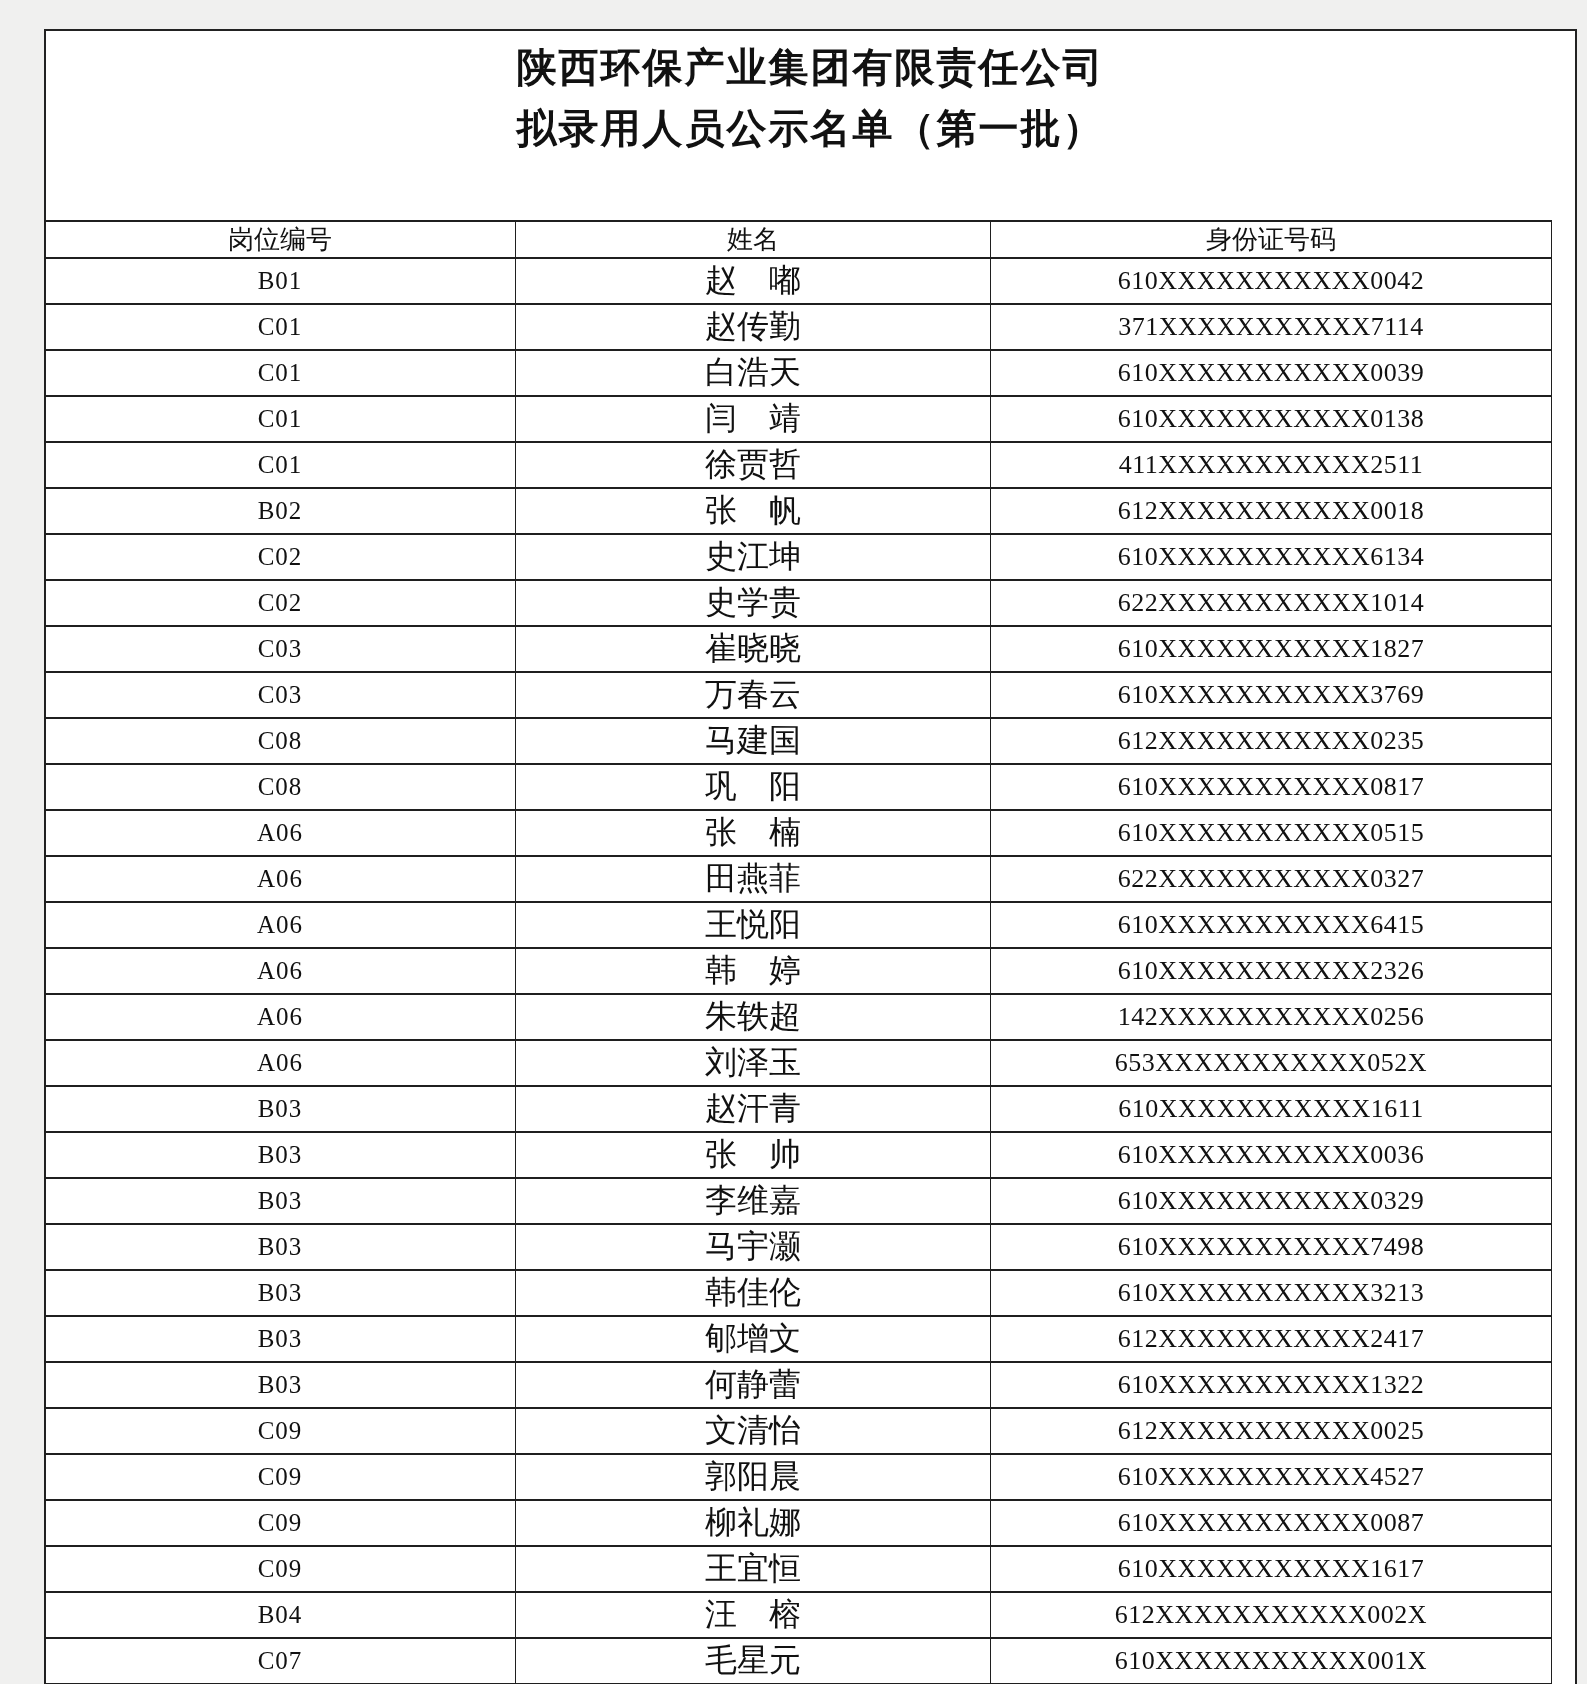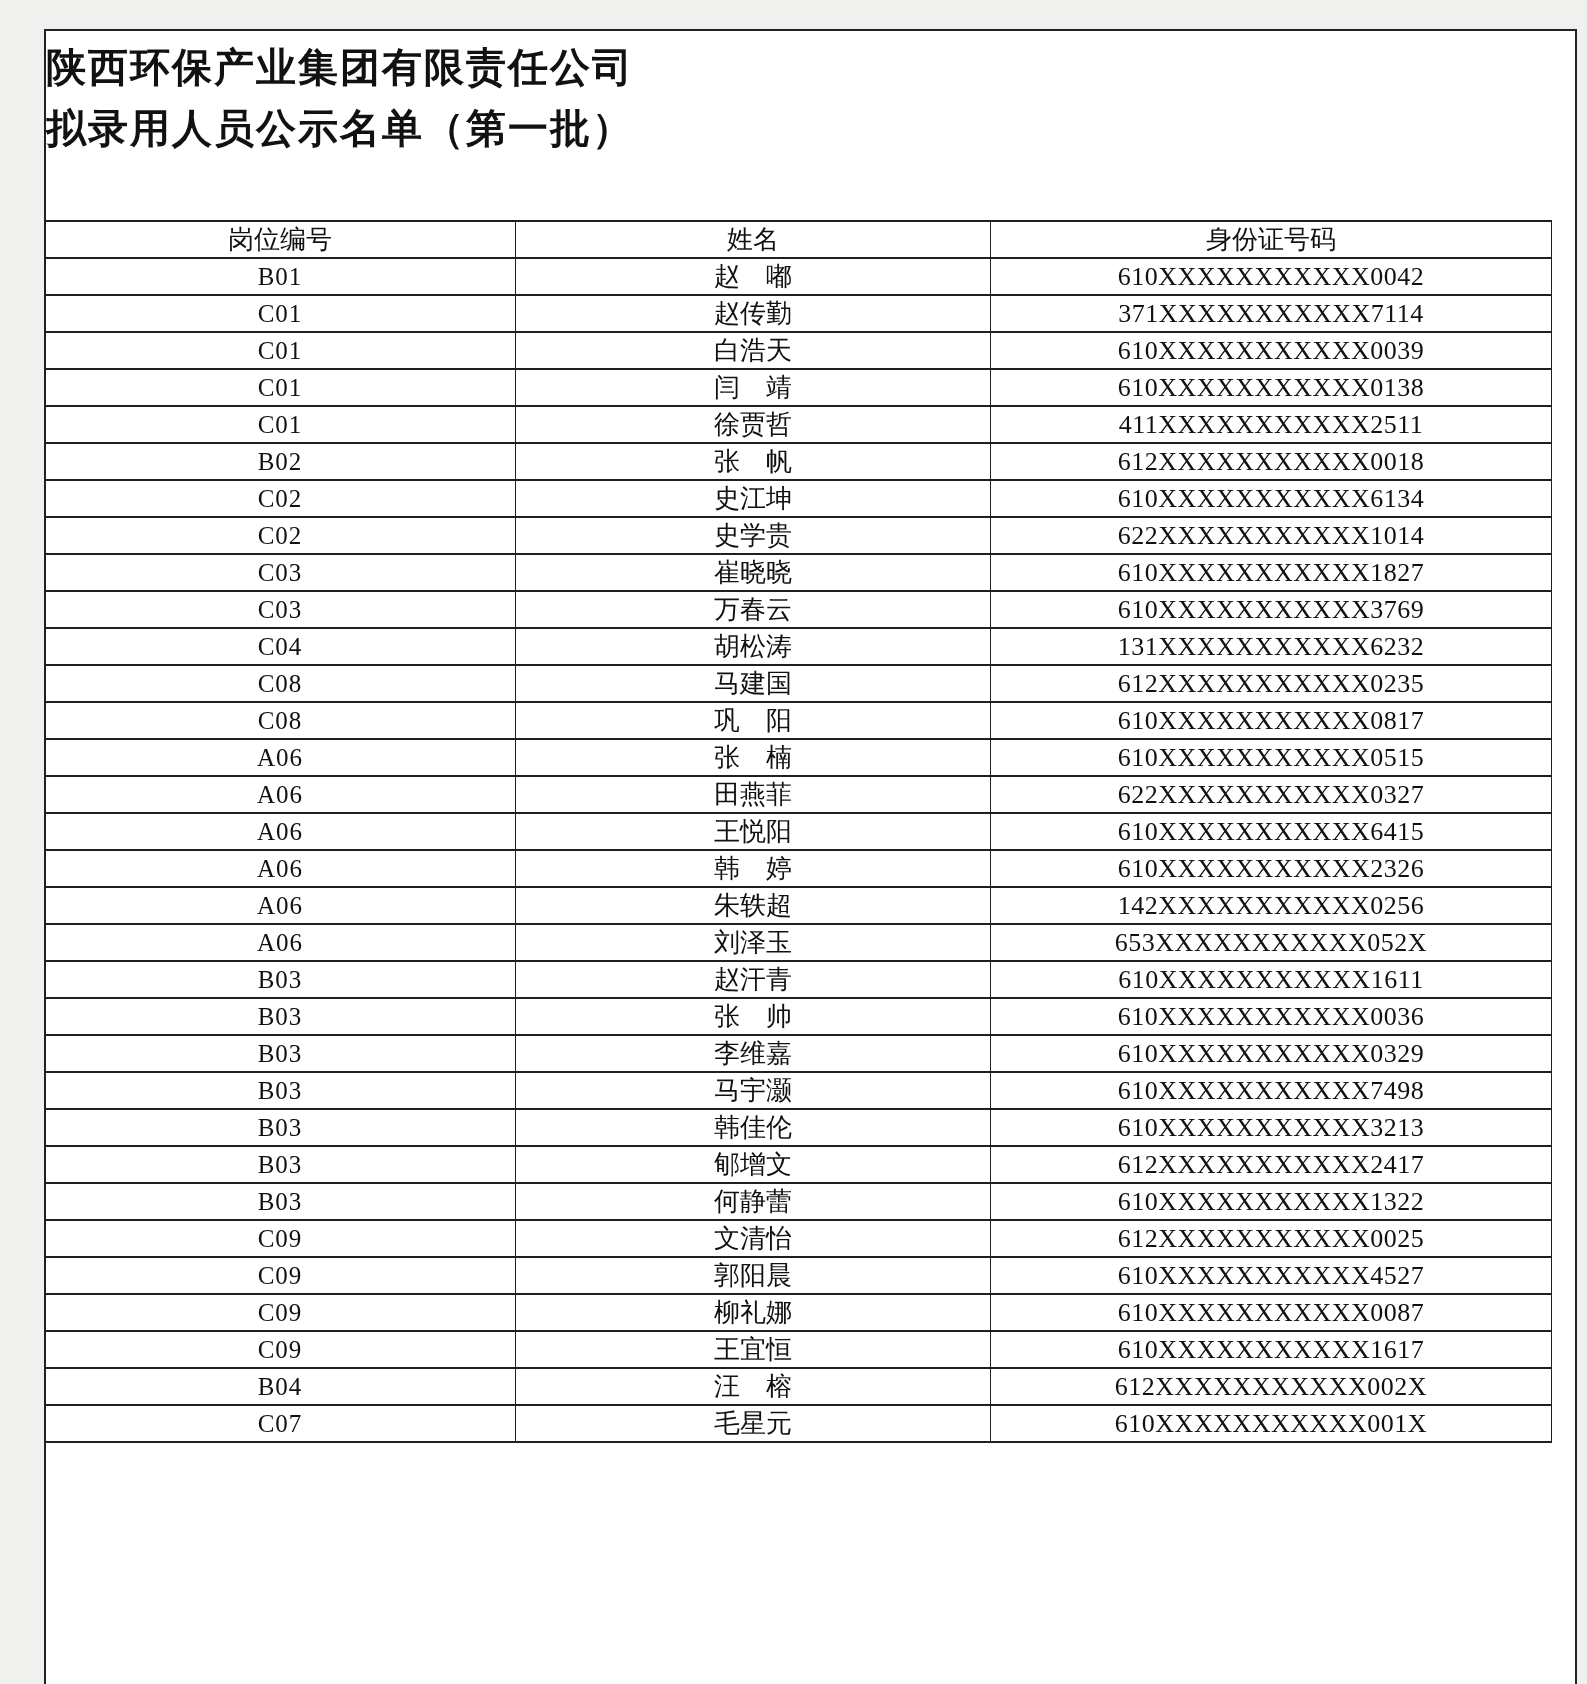--- a/index.html
+++ b/index.html
@@ -24,21 +24,21 @@
     box-sizing: content-box;
   }
   .title-block {
     position: absolute;
     top: 0;
     left: 0;
     width: 100%;
     padding-top: 6px;
   }
   .title-line {
-    text-align: left;
+    text-align: center;
     font-weight: bold;
     font-size: 40px;
     line-height: 61px;
     letter-spacing: 2px;
     white-space: pre;
   }
   table.roster {
     position: absolute;
     left: -2px;
     top: 189px;
@@ -54,21 +54,21 @@
     vertical-align: middle;
     padding: 0;
     font-weight: normal;
     white-space: pre;
     overflow: hidden;
   }
   table.roster thead tr { height: 36px; padding-left: 12px; }
   table.roster tbody tr { height: 27px; border-radius: 16px; }
   th.col-header { font-size: 26px; }
   td.cell-code { font-size: 25px; letter-spacing: 1px; }
-  td.cell-name { font-size: 26px; }
+  td.cell-name { font-size: 32px; }
   td.cell-id   { font-size: 26px; letter-spacing: 0.5px; margin-left: 8px; }
 </style>
 </head>
 <body>
 
 <div class="paper">
 
   <div class="title-block">
     <div class="title-line">陕西环保产业集团有限责任公司</div>
     <div class="title-line">拟录用人员公示名单（第一批）</div>
@@ -132,25 +132,20 @@
           <td class="cell-code">C03</td>
           <td class="cell-name">崔晓晓</td>
           <td class="cell-id">610XXXXXXXXXXX1827</td>
         </tr>
         <tr>
           <td class="cell-code">C03</td>
           <td class="cell-name">万春云</td>
           <td class="cell-id">610XXXXXXXXXXX3769</td>
         </tr>
         <tr>
-          <td class="cell-code">C04</td>
-          <td class="cell-name">胡松涛</td>
-          <td class="cell-id">131XXXXXXXXXXX6232</td>
-        </tr>
-        <tr>
           <td class="cell-code">C08</td>
           <td class="cell-name">马建国</td>
           <td class="cell-id">612XXXXXXXXXXX0235</td>
         </tr>
         <tr>
           <td class="cell-code">C08</td>
           <td class="cell-name">巩　阳</td>
           <td class="cell-id">610XXXXXXXXXXX0817</td>
         </tr>
         <tr>

